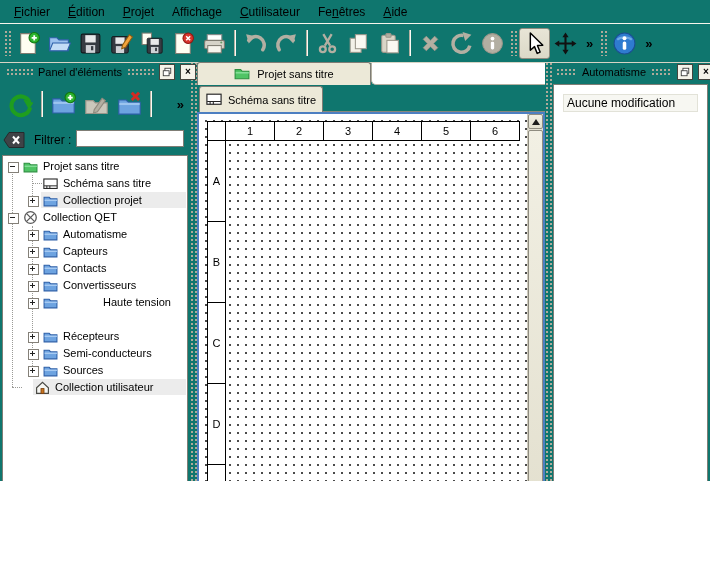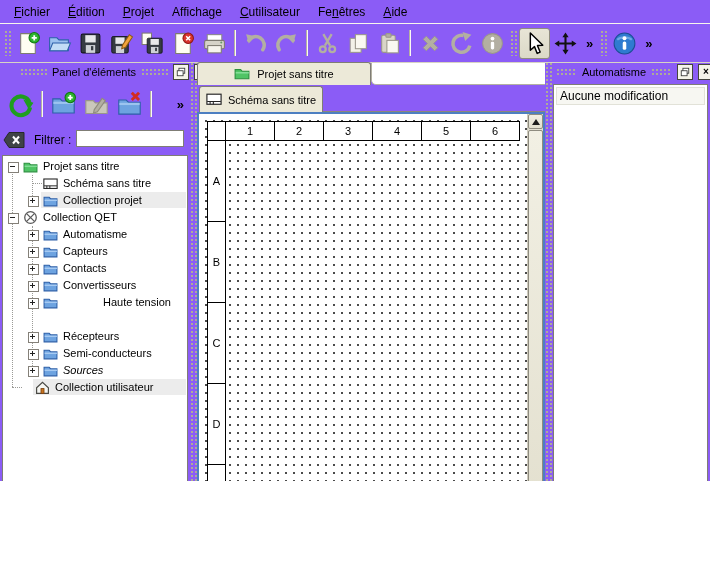--- a/index.html
+++ b/index.html
@@ -1,16 +1,16 @@
 <!DOCTYPE html>
 <html><head>
 <meta charset="utf-8">
 <style>
   html,body{margin:0;padding:0;}
-  #app{position:relative;width:710px;height:481px;background:#8b5cf6;
+  #app{position:relative;width:710px;height:481px;background:#0f766e;
        font-family:"Liberation Sans",sans-serif;font-size:12px;color:#000;overflow:hidden;}
   
   .menubar{position:absolute;left:0;top:0;right:0;height:23px;display:flex;align-items:center;padding-left:5px;}
   .menu-item{padding:3px 9px;white-space:nowrap;cursor:default;}
   .accel{text-decoration:underline;}
   
   .toolbar{position:absolute;left:0;top:23px;right:0;height:38px;display:flex;align-items:center;
            border-top:1px solid #f7f5ec;border-bottom:1px solid #d7d3c4;padding-left:2px;}
   .tbtn{width:31px;height:31px;display:flex;align-items:center;justify-content:center;flex:0 0 auto;}
   .tbtn svg{width:25px;height:25px;}
@@ -72,21 +72,21 @@
         border-radius:2px;display:flex;align-items:center;justify-content:center;box-sizing:border-box;}
   .thumb{position:absolute;background:linear-gradient(#f2f0e4,#e3e0cf);border:1px solid #8f8c80;border-radius:2px;box-sizing:border-box;}
   .grip{position:absolute;left:50%;top:50%;transform:translate(-50%,-50%);}
   .tu{width:0;height:0;border:4px solid rgba(0,0,0,0);border-top:0;border-bottom:6px solid #1c1c1c;}
   .td{width:0;height:0;border:4px solid rgba(0,0,0,0);border-bottom:0;border-top:6px solid #1c1c1c;}
   .tl{width:0;height:0;border:4px solid rgba(0,0,0,0);border-left:0;border-right:6px solid #1c1c1c;}
   .tr{width:0;height:0;border:4px solid rgba(0,0,0,0);border-right:0;border-left:6px solid #1c1c1c;}
   .corner{position:absolute;right:0;bottom:0;width:16px;height:16px;background:#ece9d8;}
   
   .rlist{position:absolute;left:553px;top:84px;width:155px;height:478px;background:#fff;border:1px solid #7f7d75;box-sizing:border-box;}
-  .ritem{margin:2px;padding:1px 3px;font-size:12px;background:#f7f7f2;border:1px solid #e2e2d8;}
+  .ritem{margin:9px;padding:1px 3px;font-size:12px;background:#f7f7f2;border:1px solid #e2e2d8;}
   
   .status{position:absolute;left:0;top:565px;right:0;height:16px;border-top:1px solid #f8f6ee;}
   .sgrip{position:absolute;right:1px;bottom:1px;width:13px;height:13px;
          background:repeating-linear-gradient(135deg,rgba(0,0,0,0) 0 2px,#a9a595 2px 3px,#f6f4ea 3px 4.5px);
          clip-path:polygon(100% 0,100% 100%,0 100%);}
 </style>
 </head>
 <body>
 
 <div id="app">
@@ -237,21 +237,21 @@
           <circle cx="12" cy="7" r="1.9" fill="#fff"></circle>
           <rect x="10.3" y="10" width="3.4" height="8" rx="1.5" fill="#fff"></rect>
         </svg>
       </div>
     <div class="chev">»</div>
   </div>
 
   <div class="split dots" style="left:190px;width:7px;"></div>
   <div class="split dots" style="left:545px;width:8px;"></div>
 
-  <div class="dtitle" style="left:16px;top:62px;width:190px;">
+  <div class="dtitle" style="left:2px;top:62px;width:190px;">
     <div class="tex dots"></div>
     <span>Panel d'éléments</span>
     <div class="tex dots"></div>
     <div class="dbtn">
         <svg width="10" height="10" viewBox="0 0 12 12">
           <rect x="3.5" y="1.5" width="7" height="6" fill="#fff" stroke="#333"></rect>
           <rect x="1.5" y="4.5" width="7" height="6" fill="#fff" stroke="#333"></rect>
         </svg>
       </div>
     <div class="dbtn">
@@ -431,21 +431,21 @@
     </div>
     <div class="trow" style="top:206px;">
       <span class="exp" style="left:25px;">
           <span class="ph"></span>
           <span class="pv"></span>
         </span>
       <span class="ticon" style="left:40px;"><svg viewBox="0 0 14 14">
             <path d="M1 12V4h4.8l1.4 1.5H13V12Z" fill="#6da3e0" stroke="#2d5fa8"></path>
             <path d="M1.5 6.8H13" stroke="#a6caf2" stroke-width="1.4"></path>
           </svg></span>
-      <span class="tlabel" style="left:60px;font-style:italic;">Sources</span>
+      <span class="tlabel" style="left:60px;">Sources</span>
     </div>
 
     <div class="trow" style="top:223px;margin-left:12px;">
       <span class="band" style="left:18px;"></span>
       <span class="ticon" style="left:20px;"><svg viewBox="0 0 14 14">
             <path d="M1.5 7.2 7 2.2l5.5 5V12.5h-11Z" fill="#f7f7f3" stroke="#4a4a45" stroke-width="1.1"></path>
             <rect x="5.6" y="8" width="2.8" height="4.5" fill="#c9731f" stroke="#7a4210" stroke-width="0.8"></rect>
           </svg></span>
       <span class="tlabel" style="left:40px;">Collection utilisateur</span>
     </div>

